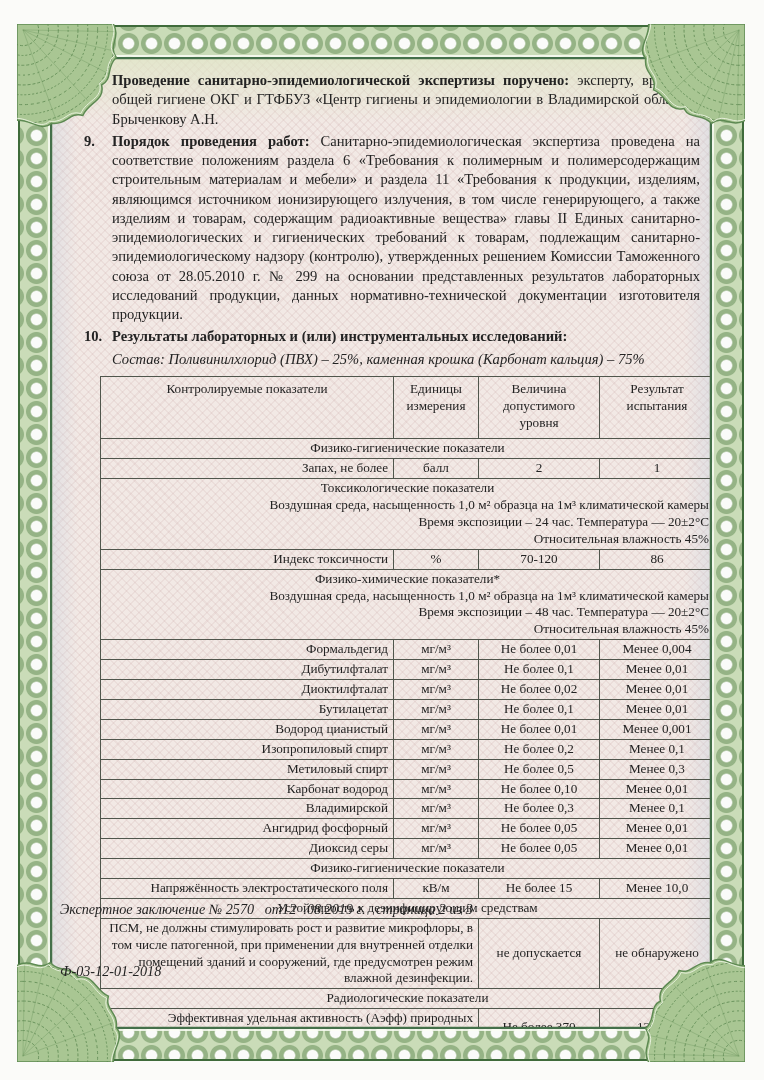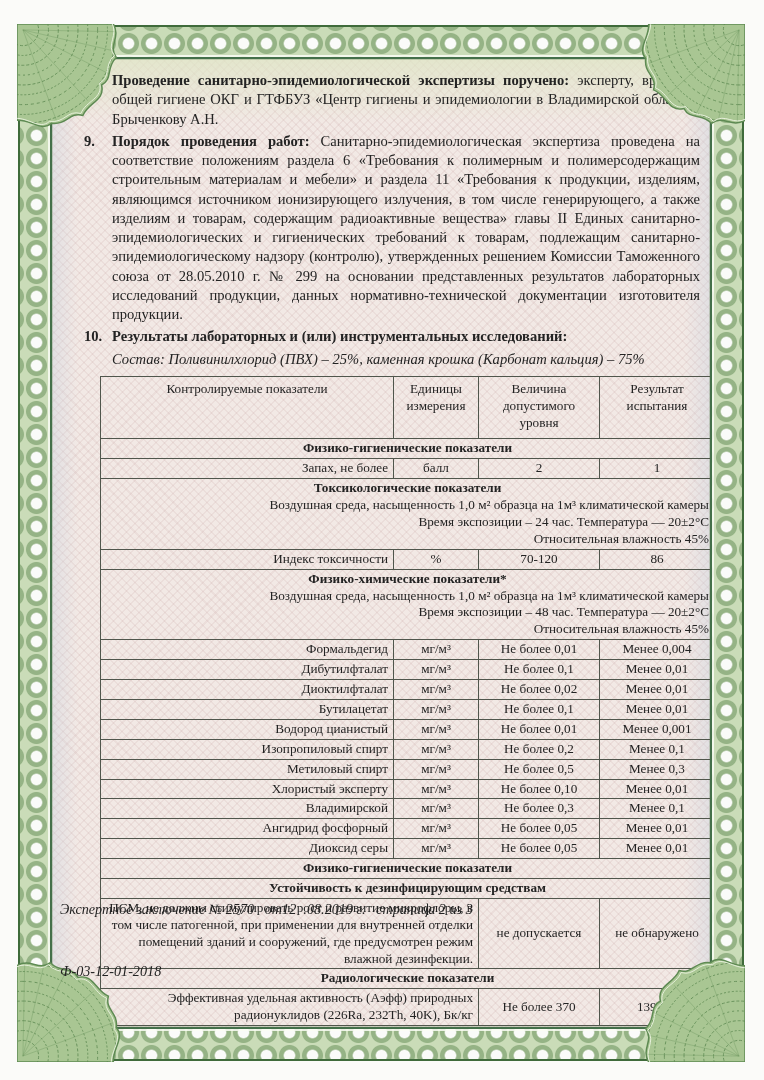--- a/index.html
+++ b/index.html
@@ -45,21 +45,21 @@
   .para{position:relative;text-align:justify;font-size:14.6px;line-height:1.32;padding-left:28px;margin:0 0 3px 0}
   .pnum{position:absolute;left:0;top:0;font-weight:bold}
   .plead{font-weight:bold}
   .composition{font-style:italic;font-size:14.6px;line-height:1.3;padding-left:38px;margin-bottom:4px}
 
   table.lab{width:614px;margin:8px 0 0 26px;border-collapse:collapse;table-layout:fixed;
     font-size:13.2px;line-height:1.28}
   table.lab td,table.lab th{border:1px solid #50564c;padding:1px 5px;vertical-align:middle;overflow:hidden}
   table.lab th{font-weight:normal;text-align:center;vertical-align:top;padding-top:4px;height:56px}
   .col1{width:293px}.col2{width:85px}.col3{width:121px}.col4{width:115px}
-  .sec-title{font-weight:bold;text-align:center}
+  .sec-title{font-weight:normal;text-align:center}
   .sec-line{text-align:right}
   td.name{text-align:right}
   td.c{text-align:center}
   td.tall{padding-top:3px;padding-bottom:3px}
 
   .footer{position:absolute;left:8px;bottom:4px;z-index:6;
     font-style:italic;font-size:14.2px;line-height:1.45;white-space:pre-wrap}
 </style>
 </head>
 <body>
@@ -162,21 +162,21 @@
               <td class="c">Не более 0,2</td>
               <td class="c">Менее 0,1</td>
             </tr>
             <tr>
               <td class="name">Метиловый спирт</td>
               <td class="c">мг/м³</td>
               <td class="c">Не более 0,5</td>
               <td class="c">Менее 0,3</td>
             </tr>
             <tr>
-              <td class="name">Хлористый эксперту</td>
+              <td class="name">Карбонат водород</td>
               <td class="c">мг/м³</td>
               <td class="c">Не более 0,10</td>
               <td class="c">Менее 0,01</td>
             </tr>
             <tr>
               <td class="name">Владимирской</td>
               <td class="c">мг/м³</td>
               <td class="c">Не более 0,3</td>
               <td class="c">Менее 0,1</td>
             </tr>
@@ -189,20 +189,26 @@
             <tr>
               <td class="name">Диоксид серы</td>
               <td class="c">мг/м³</td>
               <td class="c">Не более 0,05</td>
               <td class="c">Менее 0,01</td>
             </tr>
             <tr>
               <td colspan="4">
                 <div class="sec-title">Физико-гигиенические показатели</div>
               </td>
+            </tr>
+            <tr>
+              <td class="name">Напряжённость электростатического поля</td>
+              <td class="c">кВ/м</td>
+              <td class="c">Не более 15</td>
+              <td class="c">Менее 10,0</td>
             </tr>
             <tr>
               <td colspan="4">
                 <div class="sec-title">Устойчивость к дезинфицирующим средствам</div>
               </td>
             </tr>
             <tr>
               <td class="name tall" colspan="2">ПСМ, не должны стимулировать рост и развитие микрофлоры, в том числе патогенной, при применении для внутренней отделки помещений зданий и сооружений, где предусмотрен режим влажной дезинфекции.</td>
               <td class="c">не допускается</td>
               <td class="c">не обнаружено</td>

